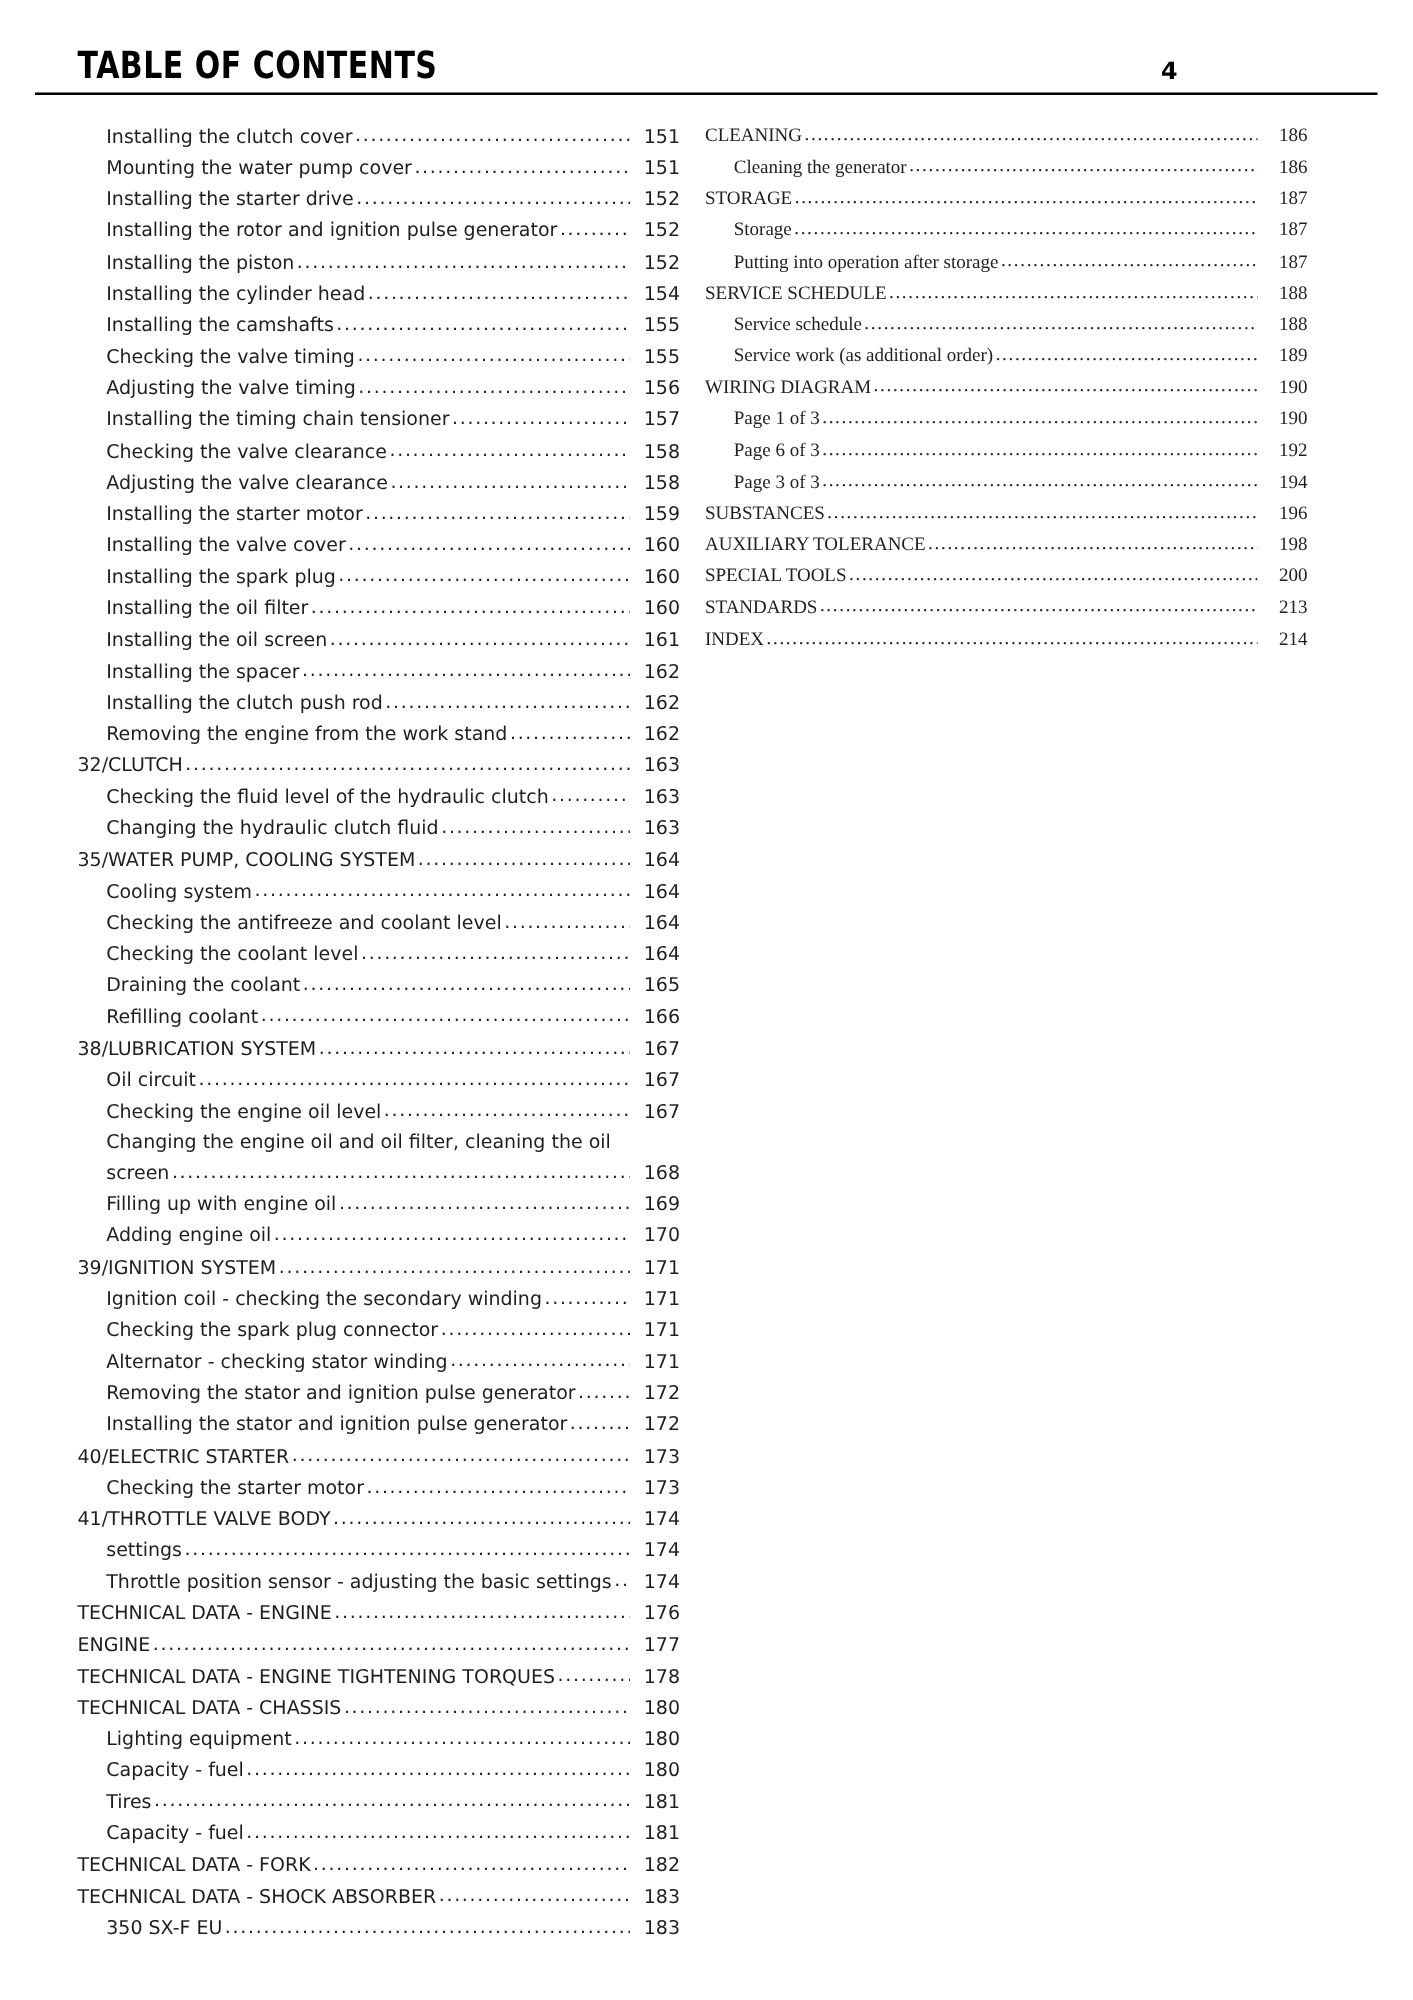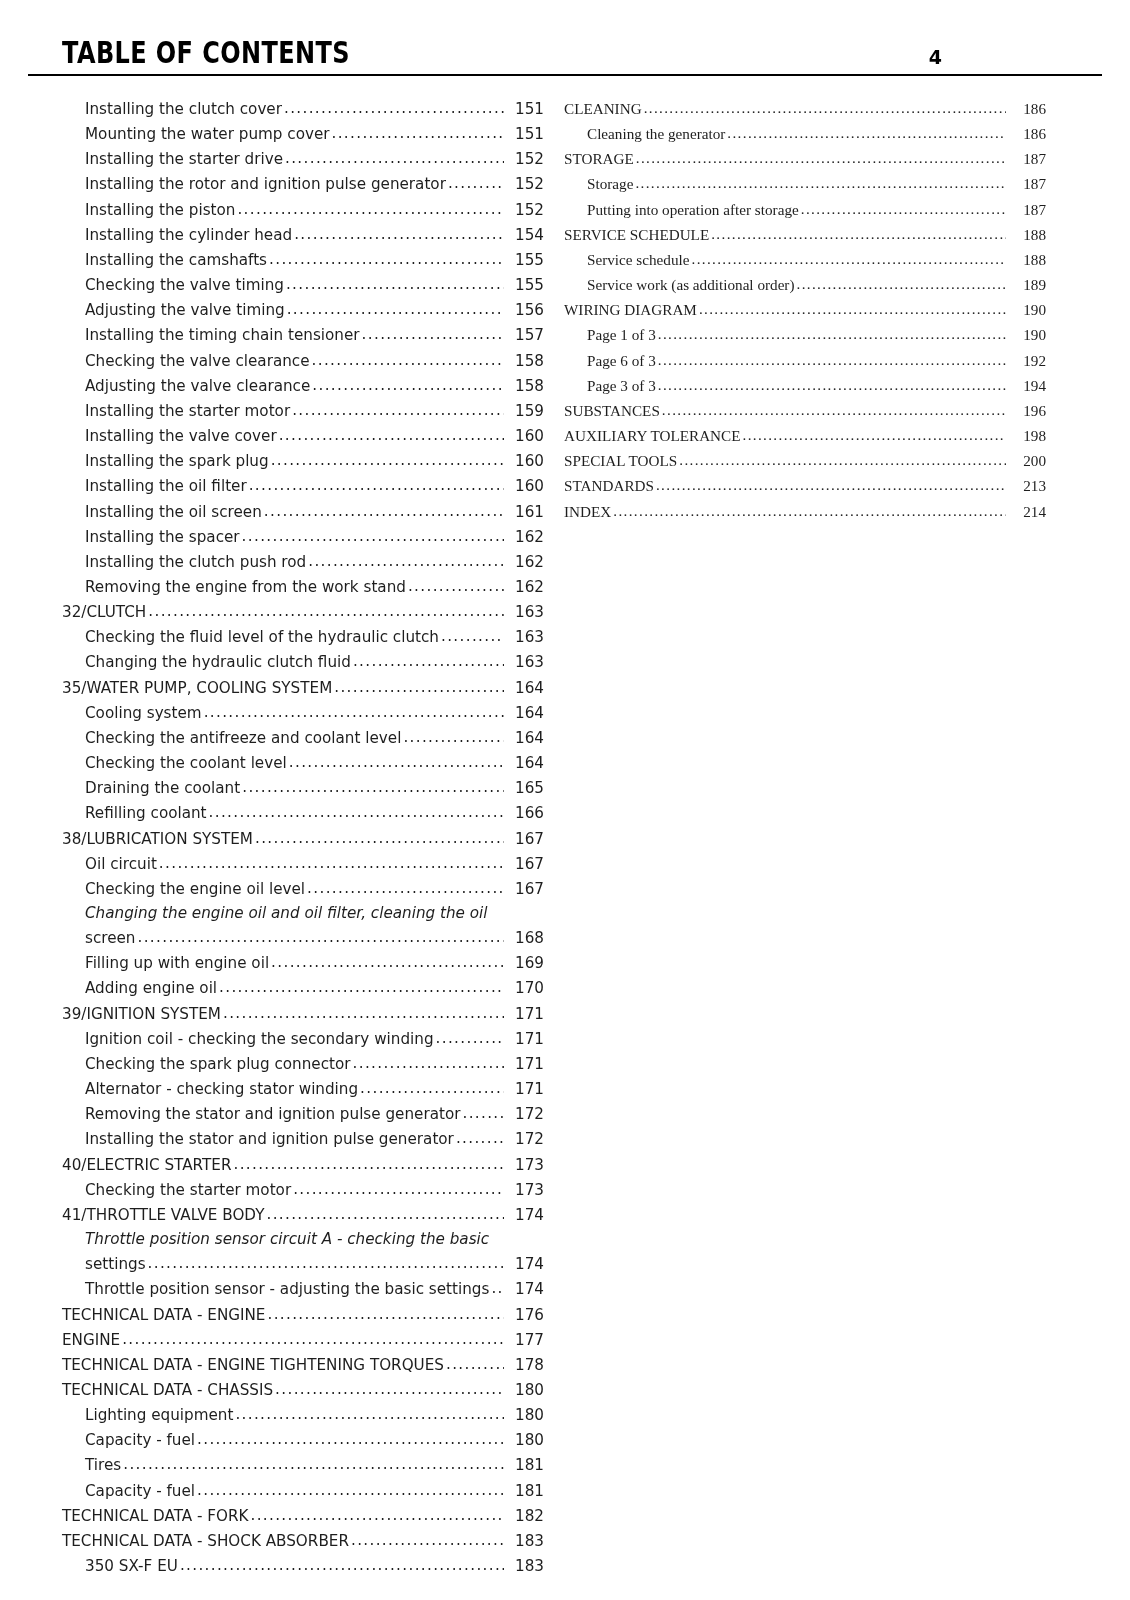--- a/index.html
+++ b/index.html
@@ -81,21 +81,20 @@
     color: #1e1e1e;
     white-space: nowrap;
   }
   .toc-entry.level-sub {
     padding-left: 23px;
   }
   
   .toc-entry.wrap-first {
     display: block;
     white-space: nowrap;
-    font-style: italic;
   }
 
   .entry-label {
     flex: 0 0 auto;
     padding-right: 2px;
   }
   .entry-leader {
     flex: 1 1 auto;
     overflow: hidden;
     white-space: nowrap;
@@ -339,21 +338,20 @@
       <div class="toc-entry level-sub">
         <span class="entry-label">Checking the starter motor</span>
         <span class="entry-leader">............................................................................................................................................................................................................................</span>
         <span class="entry-page">173</span>
       </div>
       <div class="toc-entry level-main">
         <span class="entry-label">41/THROTTLE VALVE BODY</span>
         <span class="entry-leader">............................................................................................................................................................................................................................</span>
         <span class="entry-page">174</span>
       </div>
-      <div class="toc-entry wrap-first level-sub"><span class="entry-label">Throttle position sensor circuit A - checking the basic</span></div>
       <div class="toc-entry cont level-sub">
         <span class="entry-label">settings</span>
         <span class="entry-leader">............................................................................................................................................................................................................................</span>
         <span class="entry-page">174</span>
       </div>
       <div class="toc-entry level-sub">
         <span class="entry-label">Throttle position sensor - adjusting the basic settings</span>
         <span class="entry-leader">............................................................................................................................................................................................................................</span>
         <span class="entry-page">174</span>
       </div>

